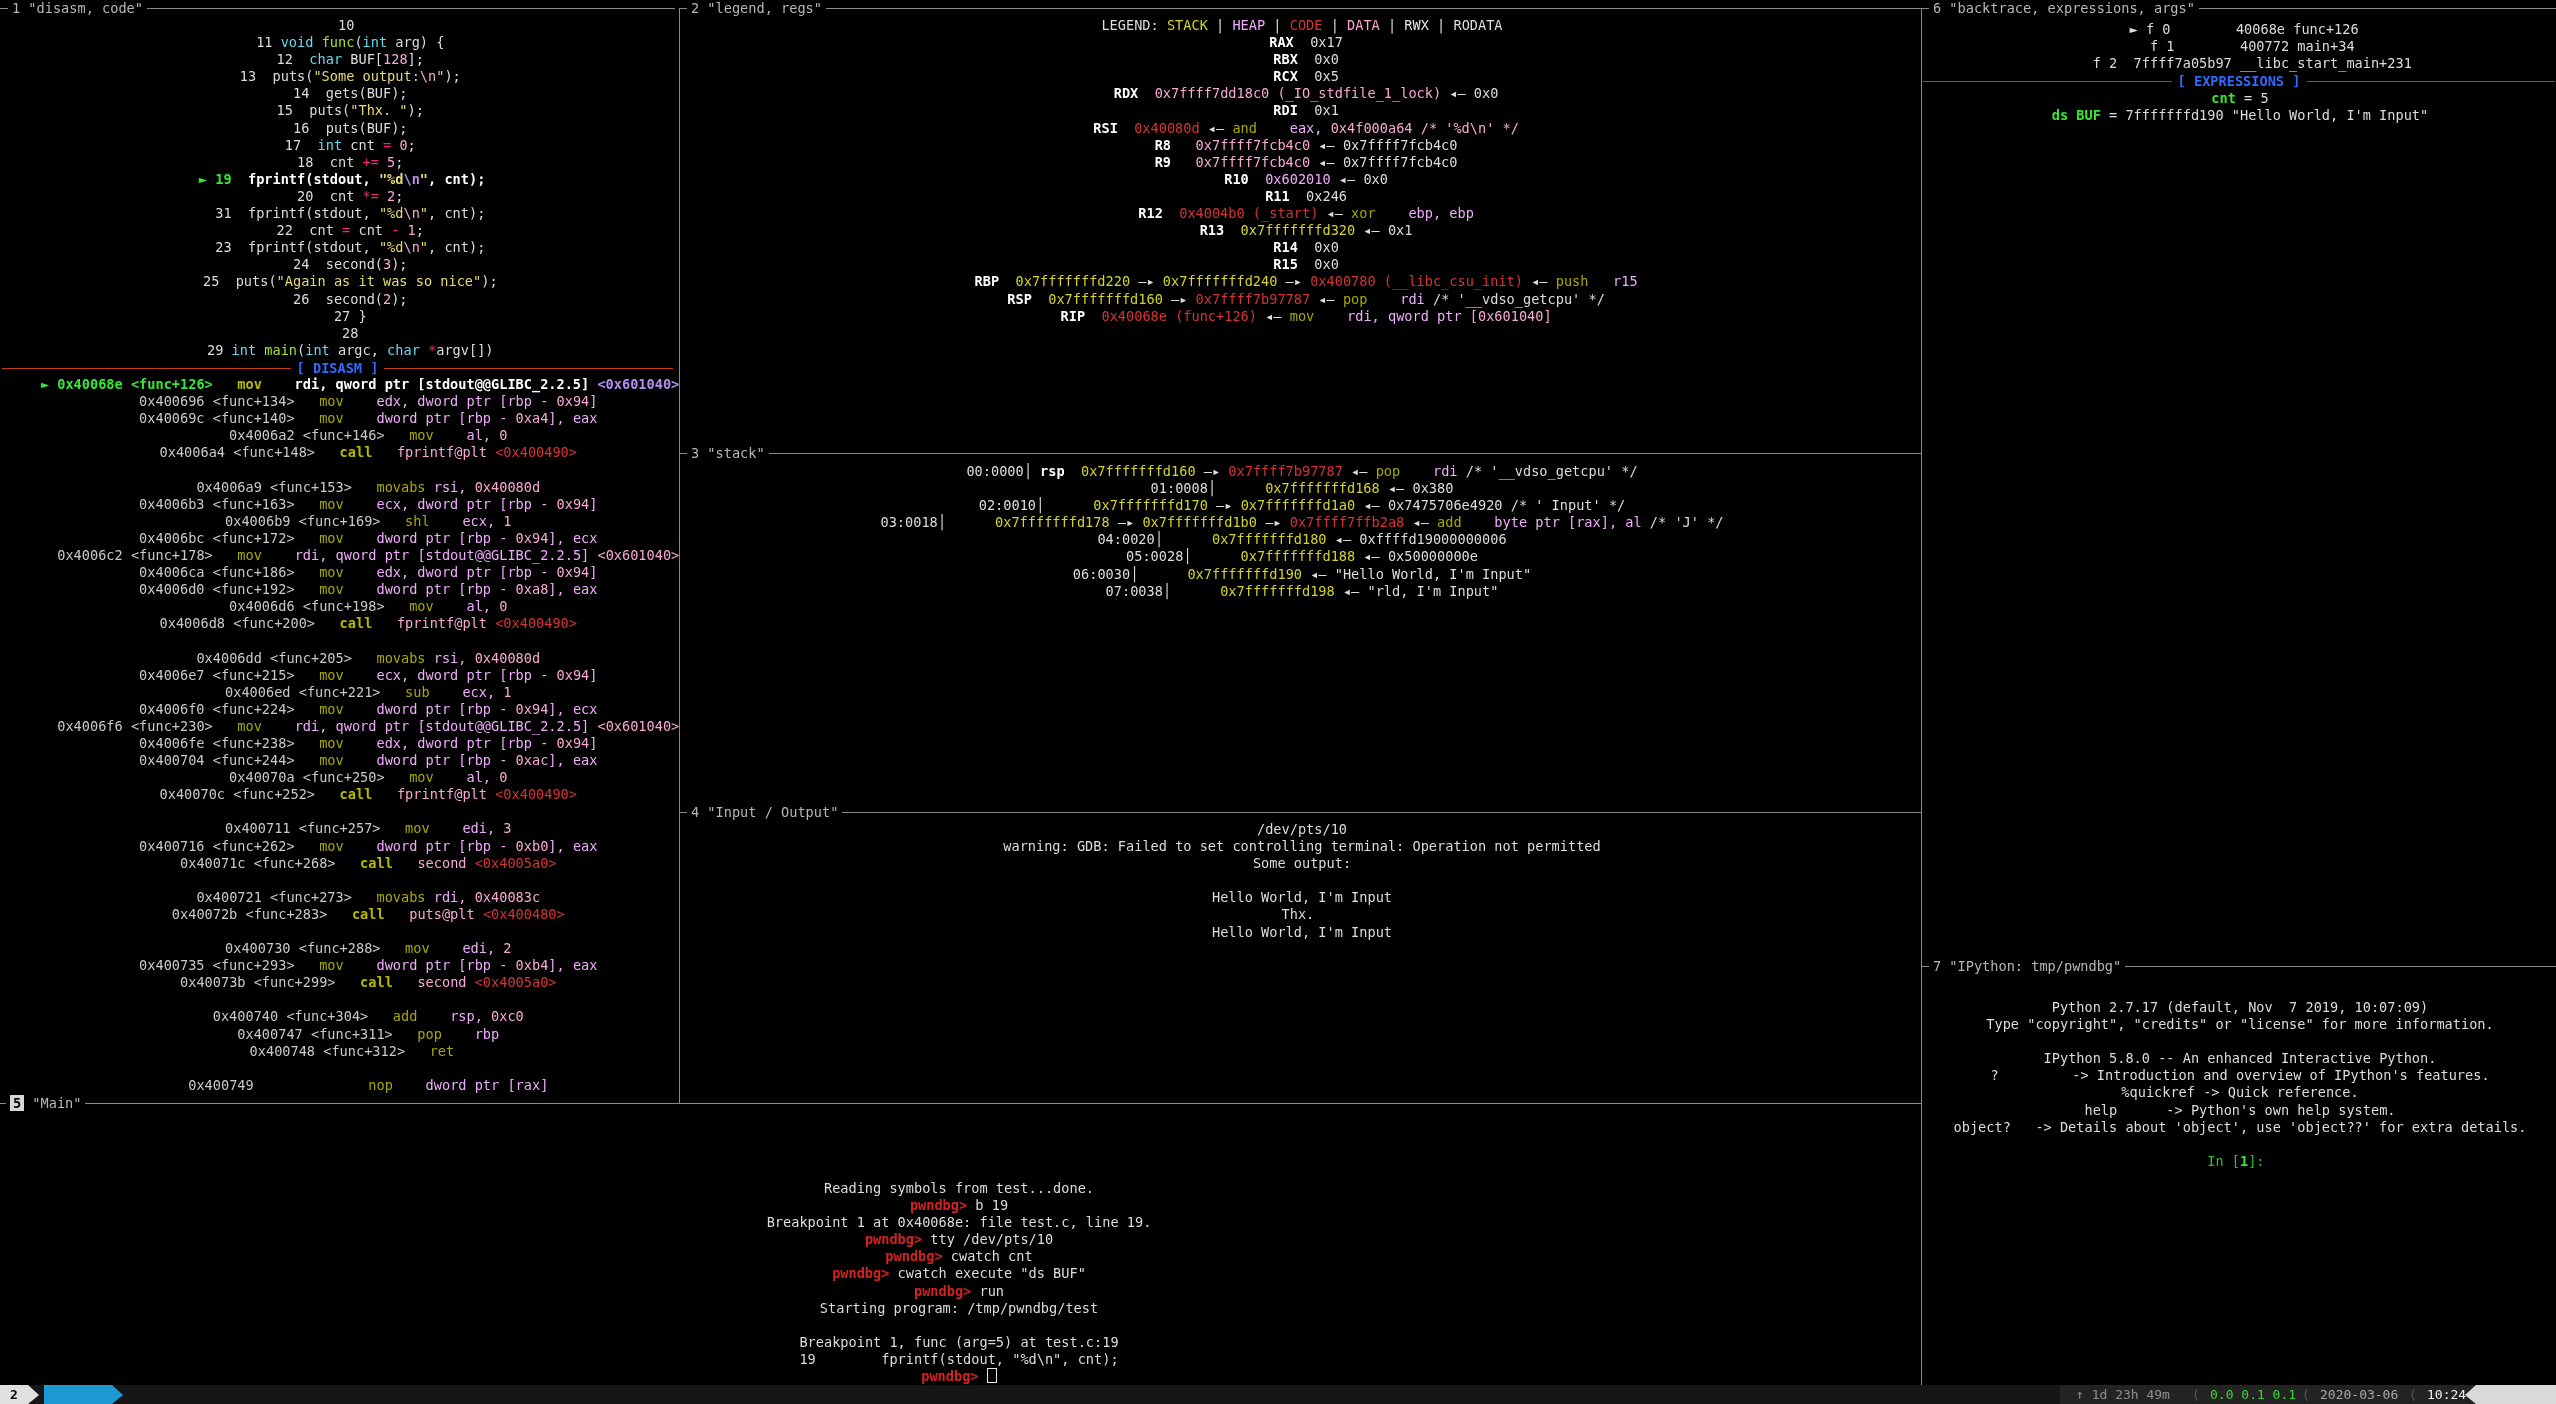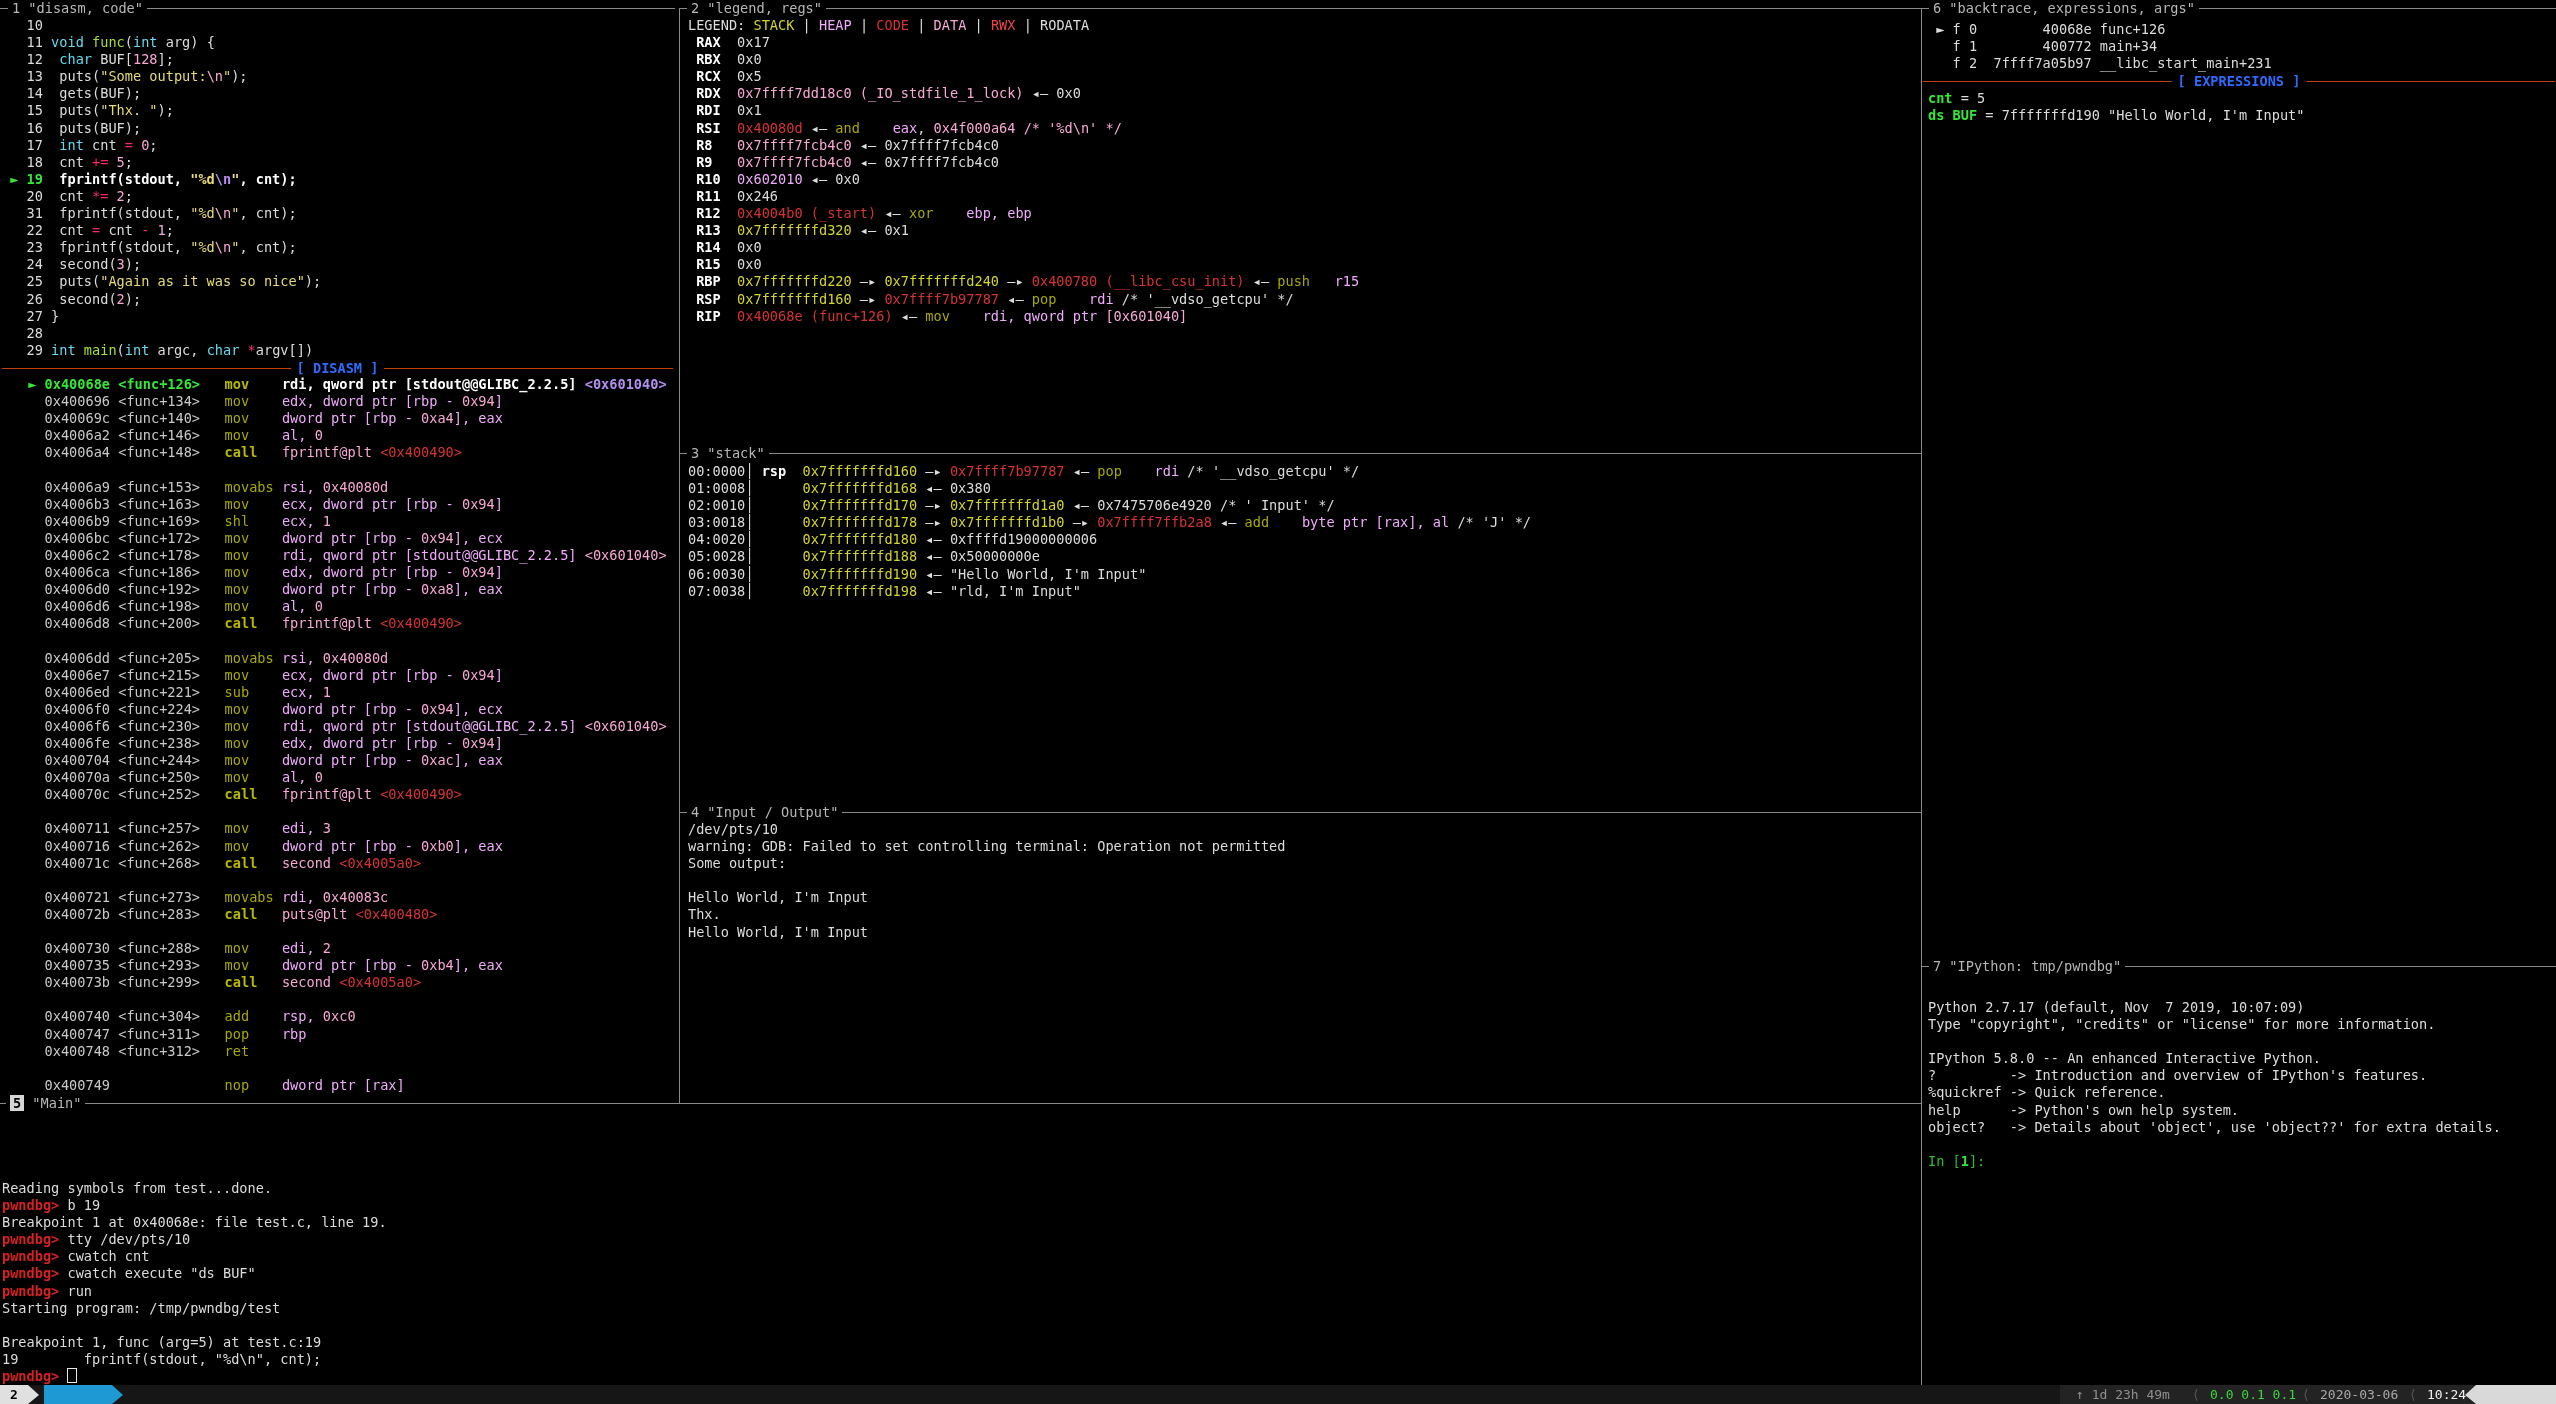--- a/index.html
+++ b/index.html
@@ -1,19 +1,19 @@
 <!DOCTYPE html>
 <html><head>
 <meta charset="utf-8">
 <style>
   html,body{margin:0;padding:0;background:#000;}
   body{width:2556px;height:1404px;position:relative;overflow:hidden;
        font-family:"DejaVu Sans Mono","DejaVu Sans",monospace;
        font-size:13.6px;line-height:17.1px;color:#dcdcdc;}
-  .pane{position:absolute;}
+  .pane{position:absolute;text-align:center;}
   .content{position:absolute;}
   .row{height:17.1px;white-space:pre;}
   
   .c-w{color:#dcdcdc}
   .c-wb{color:#ffffff;font-weight:bold}
   .c-adr{color:#c9c9c9}
   .c-g{color:#2dbd2d}
   .c-gb{color:#35e835;font-weight:bold}
   .c-o{color:#a8a800}
   .c-ob{color:#b9b900;font-weight:bold}
@@ -21,21 +21,21 @@
   .c-str{color:#e6db74}
   .c-strb{color:#e6db74;font-weight:bold}
   .c-pur{color:#f9a8d4}
   .c-purb{color:#b48ef0;font-weight:bold}
   .c-pnk{color:#f92672}
   .c-cyn{color:#66d9ef}
   .c-blu{color:#f0abfc}
   .c-red{color:#d63333}
   .c-redb{color:#d42222;font-weight:bold}
   .c-lg{color:#a6e22e}
-  .c-ul{color:#ef4444;}
+  .c-ul{color:#e5e5e5;}
   .cursor{display:inline-block;width:8px;height:13px;border:1px solid #e8e8e8;vertical-align:-2px}
   
   .hline{position:absolute;height:1px;background:#8a8a8a}
   .vline{position:absolute;width:1px;background:#8a8a8a}
   .pane-header{position:absolute;height:17.1px;color:#b6b6b6;background:#000;padding:0 4px;white-space:pre;z-index:3}
   .pane-header .rev{background:#d6d6d6;color:#000;font-weight:bold;padding:0 3px}
   
   .bsep{position:absolute;height:1px;background:#c2410c;z-index:2}
   .bsep span{position:absolute;left:50%;transform:translate(-50%,-8px);background:#000;
              color:#2e6bff;font-weight:bold;padding:0 6px;white-space:pre;line-height:17.1px}

